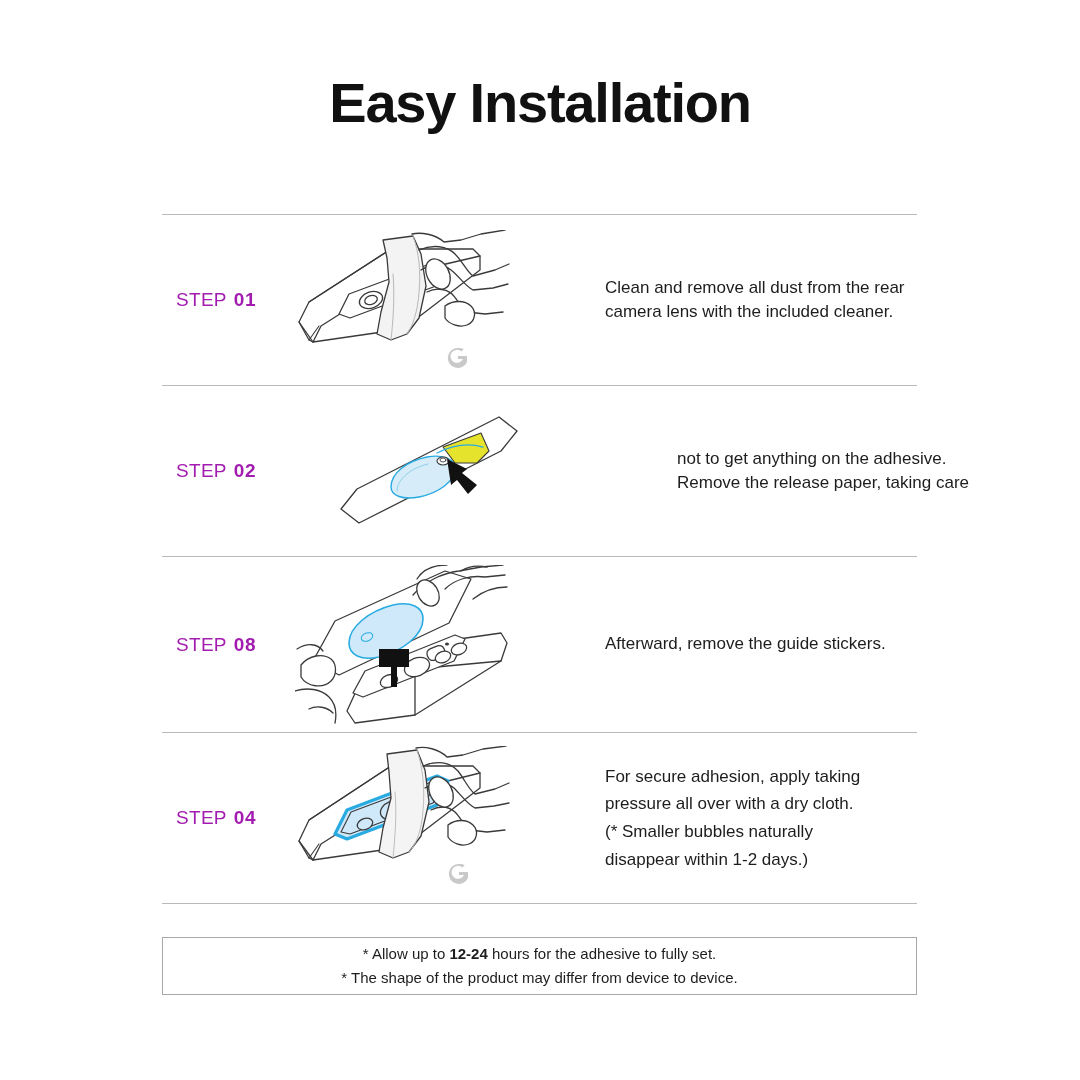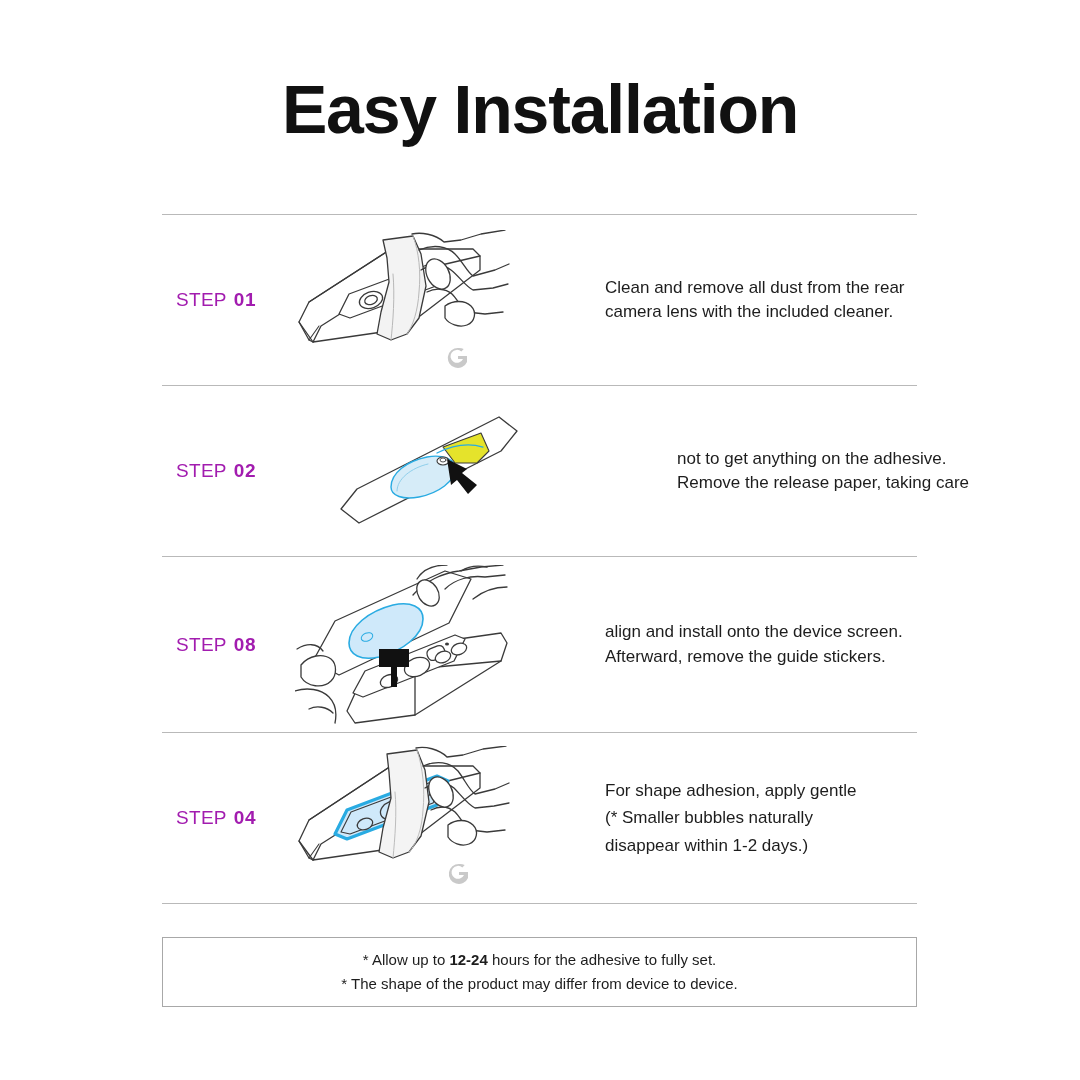--- a/index.html
+++ b/index.html
@@ -15,21 +15,21 @@
     background: #ffffff;
     overflow: hidden;
   }
 
   
   .title {
     position: absolute;
     left: 0; top: 72px;
     width: 1080px;
     text-align: center;
-    font-size: 68px;
+    font-size: 56px;
     font-weight: 700;
     letter-spacing: -1.2px;
     color: #111111;
     line-height: 1.1;
   }
 
   
   .steps {
     position: absolute;
     left: 162px;
@@ -82,21 +82,21 @@
   .row-3 { height: 175px; }
   .row-4 { height: 170px; }
   .row-4 .step-text { line-height: 1.62; }
 
   
   .note-box {
     position: absolute;
     left: 162px;
     top: 937px;
     width: 755px;
-    height: 70px;
+    height: 58px;
     border: 1px solid #a8a8a8;
     display: flex;
     flex-direction: column;
     align-items: center;
     justify-content: center;
   }
   .note-line {
     font-size: 15px;
     color: #1d1d1d;
     line-height: 1.62;
@@ -221,21 +221,20 @@
           <path d="M122 14 C128 4 140 0 152 0"></path>
           <ellipse cx="133" cy="28" rx="10" ry="14" transform="rotate(-32 133 28)" fill="#ffffff"></ellipse>
           <path d="M150 24 C160 14 176 10 190 12 L210 10"></path>
           <path d="M166 6 C172 2 182 0 192 2"></path>
           <path d="M178 34 C188 26 200 22 212 22"></path>
 
           <path d="M92 116 L92 96 L80 96 L80 78 L110 78 L110 96 L98 96 L98 116 Z" fill="#111111" stroke="none" transform="translate(4,6)"></path>
         </svg>
       </div>
       <div class="step-text">
-        <span class="ln">align and install onto the device screen.</span>
         <span class="ln">Afterward, remove the guide stickers.</span>
       </div>
     </div>
 
     <div class="divider"></div>
 
     <div class="step-row row-4">
       <div class="step-label">
         <span>STEP</span><span class="num">04</span>
       </div>
@@ -265,21 +264,22 @@
           <path d="M136 64 C144 60 153 60 160 66 C166 72 169 80 175 84 L192 86 L210 84"></path>
           <ellipse cx="146" cy="46" rx="11" ry="16" transform="rotate(-28 146 46)" fill="#ffffff"></ellipse>
           <path d="M153 79 C161 73 172 73 178 79 C184 85 182 95 174 98 C166 101 157 97 153 91 Z" fill="#ffffff"></path>
 
           <g stroke="none" fill="#c9c9c9">
             <path d="M164 118 a10 10 0 1 0 9 14 l0 -6 l-9 0 l0 3 l5 0 a6.5 6.5 0 1 1 -1.6 -7.5 l2.3 -2.4 a10 10 0 0 0 -5.7 -1.1 z"></path>
           </g>
         </svg>
       </div>
       <div class="step-text">
-        <span class="ln">For shape adhesion, apply gentle</span>
+        <span class="ln">For secure adhesion, apply taking</span>
+        <span class="ln">pressure all over with a dry cloth.</span>
         <span class="ln">(* Smaller bubbles naturally</span>
         <span class="ln">disappear within 1-2 days.)</span>
       </div>
     </div>
 
     <div class="divider"></div>
 
   </div>
 
   <div class="note-box">

